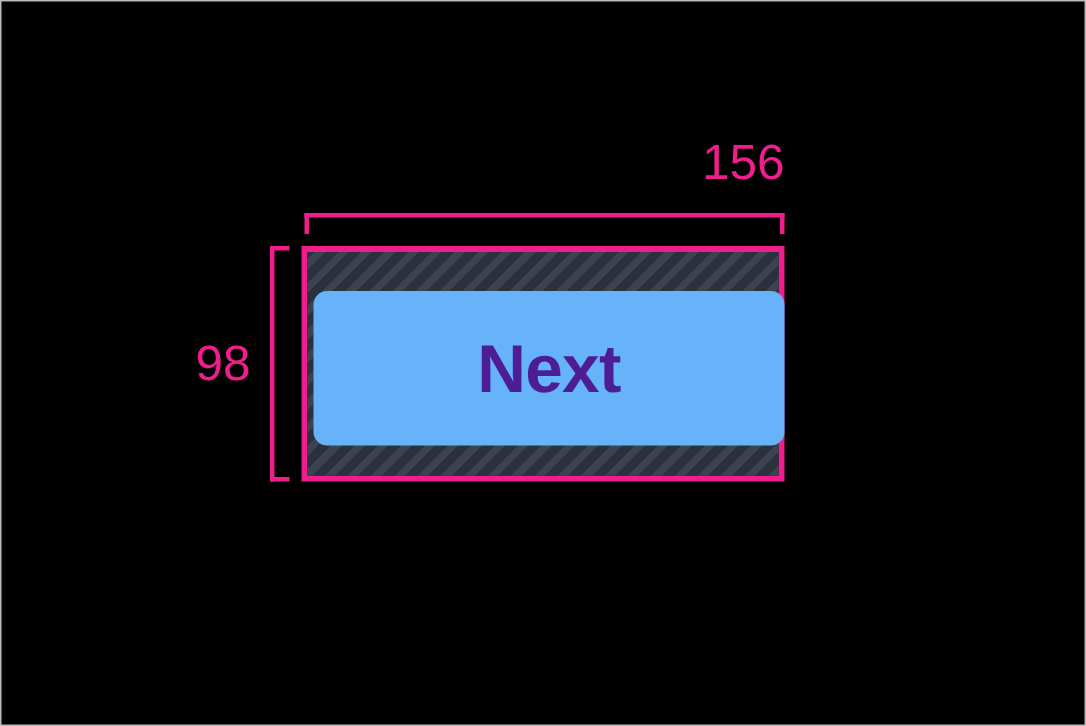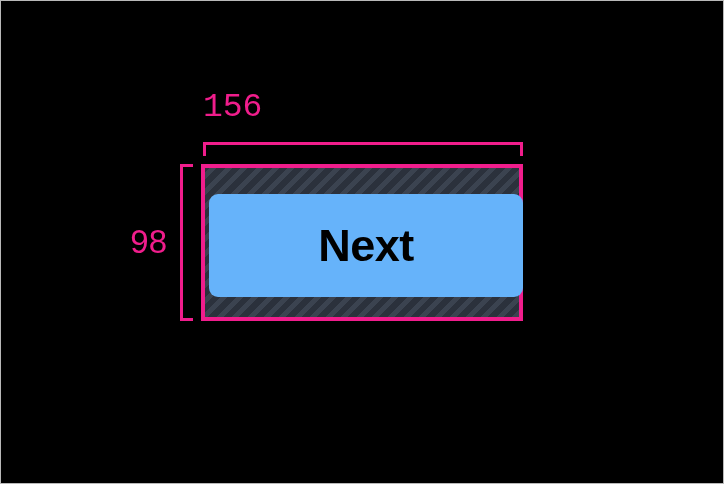--- a/index.html
+++ b/index.html
@@ -53,21 +53,21 @@
     width: 314px;
     height: 103px;
     border-radius: 9px;
     background: #66b3fa;
     display: flex;
     align-items: center;
     justify-content: center;
   }
 
   .button-label {
-    color: #000000;
+    color: #4c1d95;
     font-size: 45px;
     font-weight: bold;
     font-family: "Liberation Sans", sans-serif;
     letter-spacing: -0.5px;
     line-height: 1;
   }
 
   
   .dim-width-bracket {
     position: absolute;
@@ -78,24 +78,24 @@
     box-sizing: border-box;
     border: 3px solid #f01d8c;
     border-bottom: none;
   }
 
   .dim-width-label {
     position: absolute;
     left: 202px;
     top: 90px;
     width: 320px;
-    text-align: left;
+    text-align: right;
     color: #f01d8c;
     font-size: 33px;
-    font-family: Liberation Mono, monospace;
+    font-family: Liberation Sans, sans-serif;
     line-height: 1;
   }
 
   
   .dim-height-bracket {
     position: absolute;
     left: 179px;
     top: 163px;
     width: 13px;
     height: 157px;

